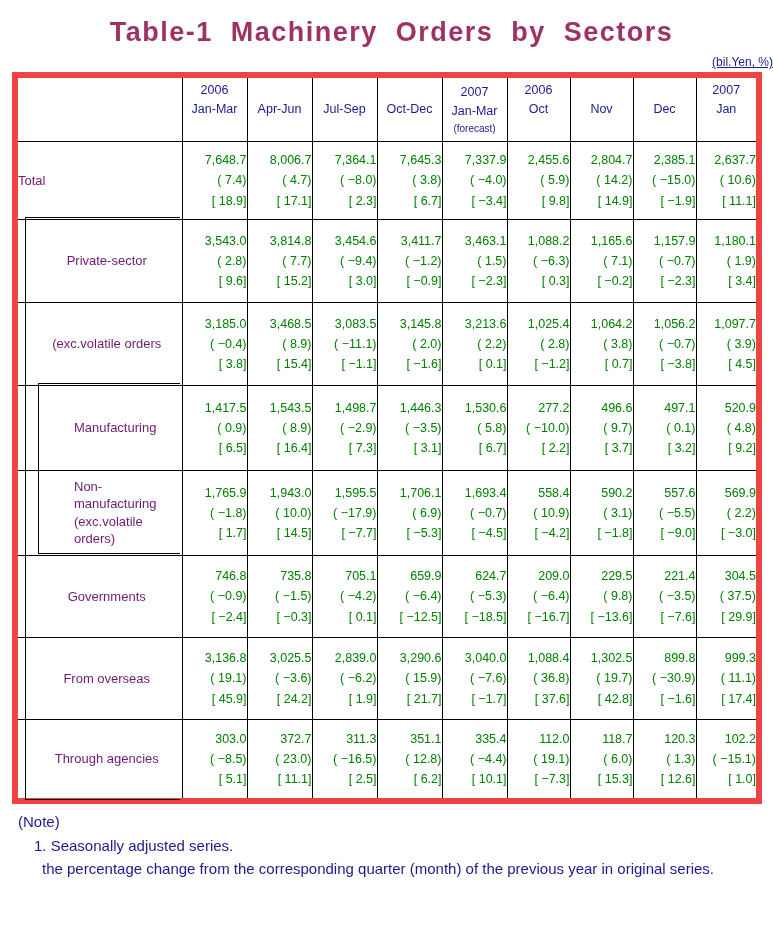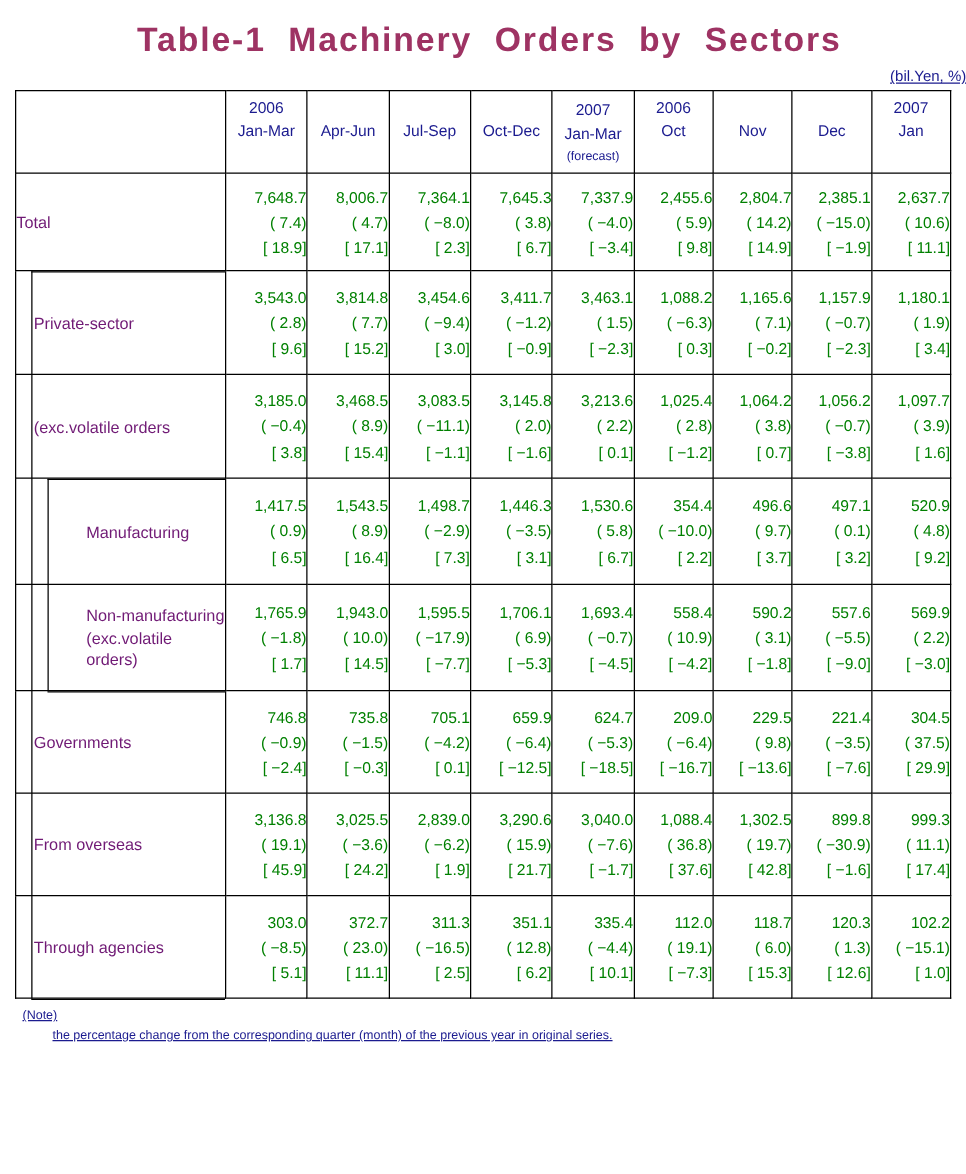--- a/index.html
+++ b/index.html
@@ -40,21 +40,21 @@
   }
 
   
   #table-wrap {
     margin: 2px 12px 0 12px;
   }
   table.mt {
     border-collapse: collapse;
     table-layout: fixed;
     width: 749px;
-    border: 1px solid #ef4444;
+    border: 6px solid #ef4444;
   }
   table.mt td, table.mt th {
     border: 1px solid #000;
     padding: 0;
     vertical-align: middle;
     font-weight: normal;
   }
 
   
   .hd {
@@ -74,21 +74,21 @@
   
   .lbl {
     color: #701a75;
     font-size: 13px;
     text-align: left;
     padding-left: 10px;
     vertical-align: middle;
     box-sizing: border-box;
     line-height: 1.35;
   }
-  .lbl.ind1 { padding-left: 14px; }
+  .lbl.ind1 { padding-left: 14px; text-align: center; }
   .lbl.ind2 { padding-left: 56px; }
   .lbl .l2 { display:block; }
 
   
   .num {
     color: #008000;
     font-size: 12.5px;
     text-align: right;
     padding: 5px 7px 5px 2px;
     line-height: 1.62;
@@ -98,24 +98,23 @@
   .num span { display: block; }
   .num .v  { }
   .num .p  { }
   .num .b  { }
   .dbl-top    { border-top: 3px double #000; }
   td.sec-split { border-left: 3px double #000; }
 
   
   #notes {
     color: #1b1b8f;
-    font-size: 10px;
+    font-size: 15px;
     line-height: 1.55;
     margin: 6px 0 0 18px;
-    text-decoration: underline;
   }
   #notes .n-head { }
   #notes .n1 { margin-left: 16px; }
   #notes .n2 { margin-left: 12px; }
   #notes .n2b { margin-left: 24px; }
 </style>
 </head>
 <body>
 
 <div id="title">Table-1  Machinery  Orders  by  Sectors</div>
@@ -311,21 +310,21 @@
             <span class="b">[ 0.7]</span>
           </td>
           <td class="num">
             <span class="v">1,056.2</span>
             <span class="p">( −0.7)</span>
             <span class="b">[ −3.8]</span>
           </td>
           <td class="num">
             <span class="v">1,097.7</span>
             <span class="p">( 3.9)</span>
-            <span class="b">[ 1.6]</span>
+            <span class="b">[ 4.5]</span>
           </td>
         </tr>
         <tr style="height: 85px;">
           <td class="lbl ind2"><span>Manufacturing</span></td>
           <td class="num">
             <span class="v">1,417.5</span>
             <span class="p">( 0.9)</span>
             <span class="b">[ 6.5]</span>
           </td>
           <td class="num">
@@ -342,21 +341,21 @@
             <span class="v">1,446.3</span>
             <span class="p">( −3.5)</span>
             <span class="b">[ 3.1]</span>
           </td>
           <td class="num">
             <span class="v">1,530.6</span>
             <span class="p">( 5.8)</span>
             <span class="b">[ 6.7]</span>
           </td>
           <td class="num sec-split">
-            <span class="v">354.4</span>
+            <span class="v">277.2</span>
             <span class="p">( −10.0)</span>
             <span class="b">[ 2.2]</span>
           </td>
           <td class="num">
             <span class="v">496.6</span>
             <span class="p">( 9.7)</span>
             <span class="b">[ 3.7]</span>
           </td>
           <td class="num">
             <span class="v">497.1</span>
@@ -566,14 +565,15 @@
 <div style="position: absolute; left: 13px; top: 144.5px; height: 582px; width: 1px; background: rgb(0, 0, 0);"></div>
     <div style="position: absolute; left: 13px; top: 144.5px; height: 1px; width: 155px; background: rgb(0, 0, 0);"></div>
     <div style="position: absolute; left: 13px; top: 726.5px; height: 1px; width: 155px; background: rgb(0, 0, 0);"></div>
     <div style="position: absolute; left: 26px; top: 310.5px; height: 170px; width: 1px; background: rgb(0, 0, 0);"></div>
     <div style="position: absolute; left: 26px; top: 310.5px; height: 1px; width: 142px; background: rgb(0, 0, 0);"></div>
     <div style="position: absolute; left: 26px; top: 480.5px; height: 1px; width: 142px; background: rgb(0, 0, 0);"></div>
   </div>
 
 <div id="notes">
   <div class="n-head">(Note)</div>
+  <div class="n1">1. Seasonally adjusted series.</div>
   <div class="n2b">the percentage change from the corresponding quarter (month) of the previous year in original series.</div>
 </div>
 
 </body></html>

